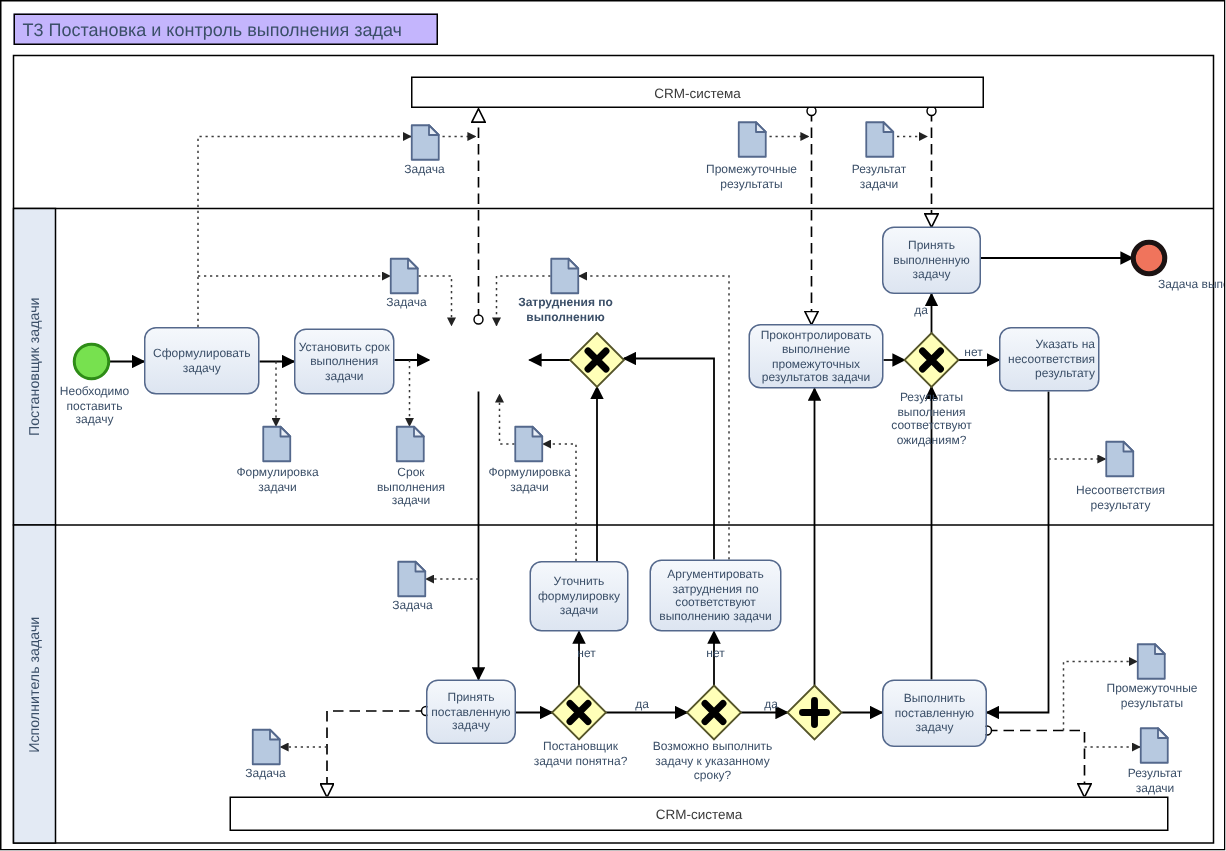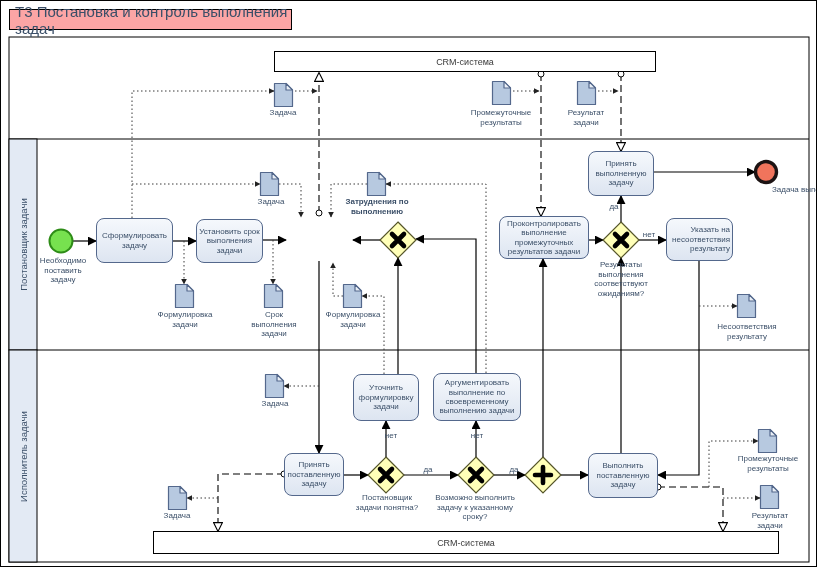--- a/index.html
+++ b/index.html
@@ -17,23 +17,23 @@
   .assoc   { fill:none; stroke:#3a3a3a; stroke-width:1; stroke-dasharray:1.5 2.5; }
   .gw      { fill:var(--gateway-fill); stroke:var(--gateway-stroke); stroke-width:1.2; }
   .gwmark  { fill:none; stroke:#000; stroke-width:4.6; stroke-linecap:round; }
   .docBody { fill:var(--doc-fill); stroke:var(--node-border); stroke-width:1.2; stroke-linejoin:round; }
   .docFold { fill:var(--doc-fold); stroke:var(--node-border); stroke-width:1.2; stroke-linejoin:round; }
   .evStart { fill:var(--start-fill); stroke:var(--start-stroke); stroke-width:2; }
   .evEnd   { fill:var(--end-fill); stroke:var(--end-stroke); stroke-width:3.4; }
 
   .title-box {
     position:absolute; left:8px; top:8px; width:283px; height:21px; box-sizing:border-box;
-    border:1px solid #000; background:#fca5a5; z-index:3;
+    border:1px solid #000; background:#c4b5fd; z-index:3;
     display:flex; align-items:center; padding-left:5px;
-    font-size:15px; color:var(--node-text);
+    font-size:12px; color:var(--node-text);
   }
   .crm {
     position:absolute; box-sizing:border-box; border:1px solid #000; background:#fff; z-index:2;
     display:flex; align-items:center; justify-content:center; font-size:9px; color:#3a3a3a;
   }
   .task {
     position:absolute; box-sizing:border-box; z-index:2;
     border:1px solid var(--node-border); border-radius:8px;
     background:linear-gradient(180deg, var(--task-top) 0%, var(--task-bottom) 100%);
     color:var(--node-text); font-size:8px; line-height:1.18;
@@ -160,21 +160,21 @@
   <div class="lane-hd" style="left:8px; top:349px; width:28px; height:212px;">
       <span>Исполнитель задачи</span>
     </div>
 
   <div class="task" style="left:95px;  top:217px; width:77px; height:45px;">Сформулировать задачу</div>
   <div class="task" style="left:195px; top:218px; width:67px; height:44px;">Установить срок выполнения задачи</div>
   <div class="task" style="left:498px; top:215px; width:90px; height:43px;">Проконтролировать выполнение промежуточных результатов задачи</div>
   <div class="task" style="left:587px; top:150px; width:66px; height:45px;">Принять выполненную задачу</div>
   <div class="task" style="left:665px; top:217px; width:67px; height:43px;text-align:right;">Указать на несоответствия результату</div>
   <div class="task" style="left:352px; top:373px; width:66px; height:47px;">Уточнить формулировку задачи</div>
-  <div class="task" style="left:432px; top:372px; width:88px; height:48px;">Аргументировать выполнение по своевременному выполнению задачи</div>
+  <div class="task" style="left:432px; top:372px; width:88px; height:48px;">Аргументировать затруднения по соответствуют выполнению задачи</div>
   <div class="task" style="left:283px; top:452px; width:60px; height:43px;">Принять поставленную задачу</div>
   <div class="task" style="left:587px; top:452px; width:70px; height:45px;">Выполнить поставленную задачу</div>
 
   <div class="lbl" style="left:34px;  top:255px; width:56px;">Необходимо поставить задачу</div>
   <div class="lbl" style="left:728px; top:184px; width:76px;margin-left:40px;">Задача выполнена</div>
 
   <div class="lbl" style="left:586px; top:259px; width:68px;">Результаты выполнения соответствуют ожиданиям?</div>
   <div class="lbl" style="left:350px; top:492px; width:72px;">Постановщик задачи понятна?</div>
   <div class="lbl" style="left:432px; top:492px; width:84px;">Возможно выполнить задачу к указанному сроку?</div>
 

